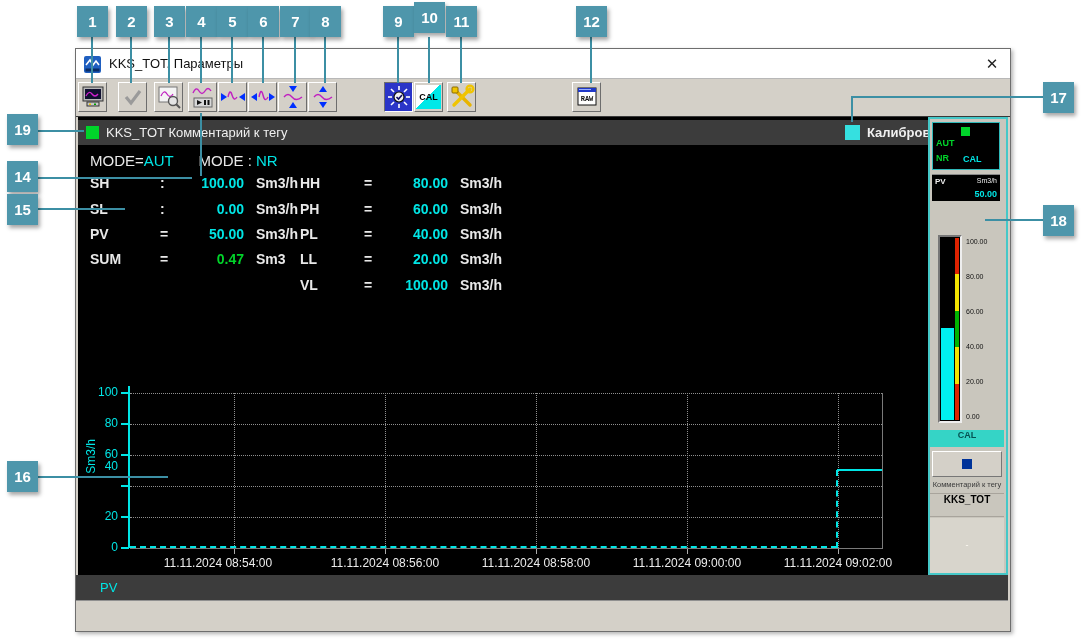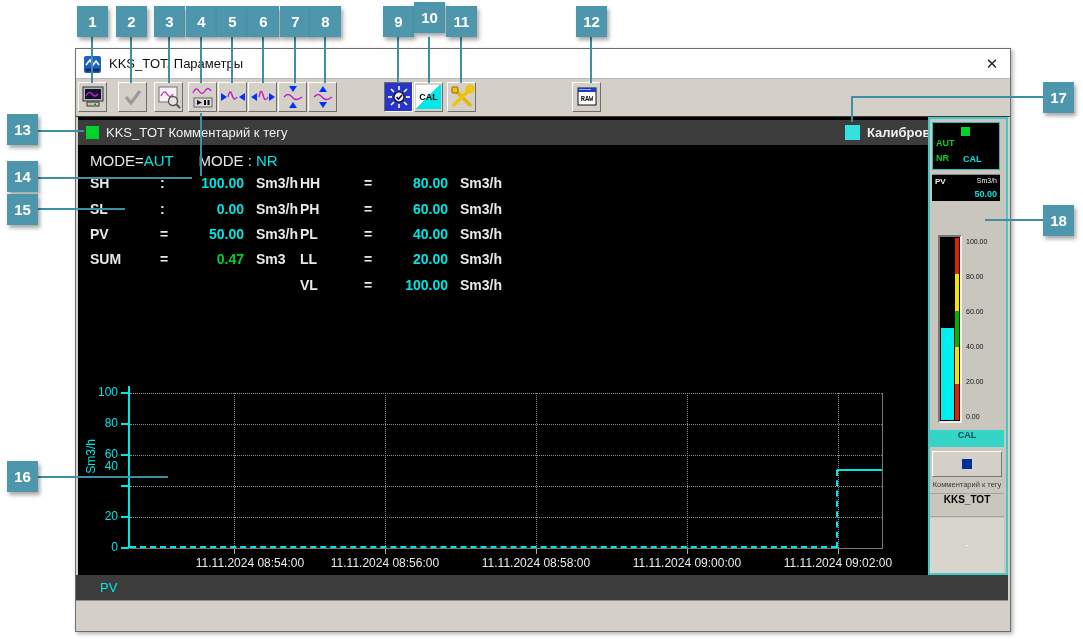--- a/index.html
+++ b/index.html
@@ -103,21 +103,21 @@
 <div class="badge" style="left:154px;top:6px">3</div>
 <div class="badge" style="left:186px;top:6px">4</div>
 <div class="badge" style="left:217px;top:6px">5</div>
 <div class="badge" style="left:248px;top:6px">6</div>
 <div class="badge" style="left:280px;top:6px">7</div>
 <div class="badge" style="left:310px;top:6px">8</div>
 <div class="badge" style="left:383px;top:6px">9</div>
 <div class="badge" style="left:414px;top:2px">10</div>
 <div class="badge" style="left:446px;top:6px">11</div>
 <div class="badge" style="left:576px;top:6px">12</div>
-<div class="badge" style="left:7px;top:114px">13</div>
+<div class="badge" style="left:7px;top:114px">19</div>
 <div class="badge" style="left:7px;top:161px">14</div>
 <div class="badge" style="left:7px;top:194px">15</div>
 <div class="badge" style="left:7px;top:461px">16</div>
 <div class="badge" style="left:1043px;top:82px">17</div>
 <div class="badge" style="left:1043px;top:205px">18</div>
 
 <div class="conn" style="left:91px;top:37px;width:2px;height:46px"></div>
 <div class="conn" style="left:130px;top:37px;width:2px;height:46px"></div>
 <div class="conn" style="left:168px;top:37px;width:2px;height:46px"></div>
 <div class="conn" style="left:200px;top:37px;width:2px;height:46px"></div>
@@ -346,21 +346,21 @@
     <div class="xtick" style="left:611px"></div>
     <div class="xtick" style="left:762px"></div>
 
     <div class="ylab" style="top:336px">100</div>
     <div class="ylab" style="top:367px">80</div>
     <div class="ylab" style="top:398px">60</div>
     <div class="ylab" style="top:410px">40</div>
     <div class="ylab" style="top:460px">20</div>
     <div class="ylab" style="top:491px">0</div>
 
-    <div class="xlab" style="left:94px">11.11.2024 08:54:00</div>
+    <div class="xlab" style="left:62px">11.11.2024 08:54:00</div>
     <div class="xlab" style="left:229px">11.11.2024 08:56:00</div>
     <div class="xlab" style="left:380px">11.11.2024 08:58:00</div>
     <div class="xlab" style="left:531px">11.11.2024 09:00:00</div>
     <div class="xlab" style="left:682px">11.11.2024 09:02:00</div>
 
     <div class="s-zero"></div>
     <div class="s-jump"></div>
     <div class="s-fifty"></div>
   </div>
 

